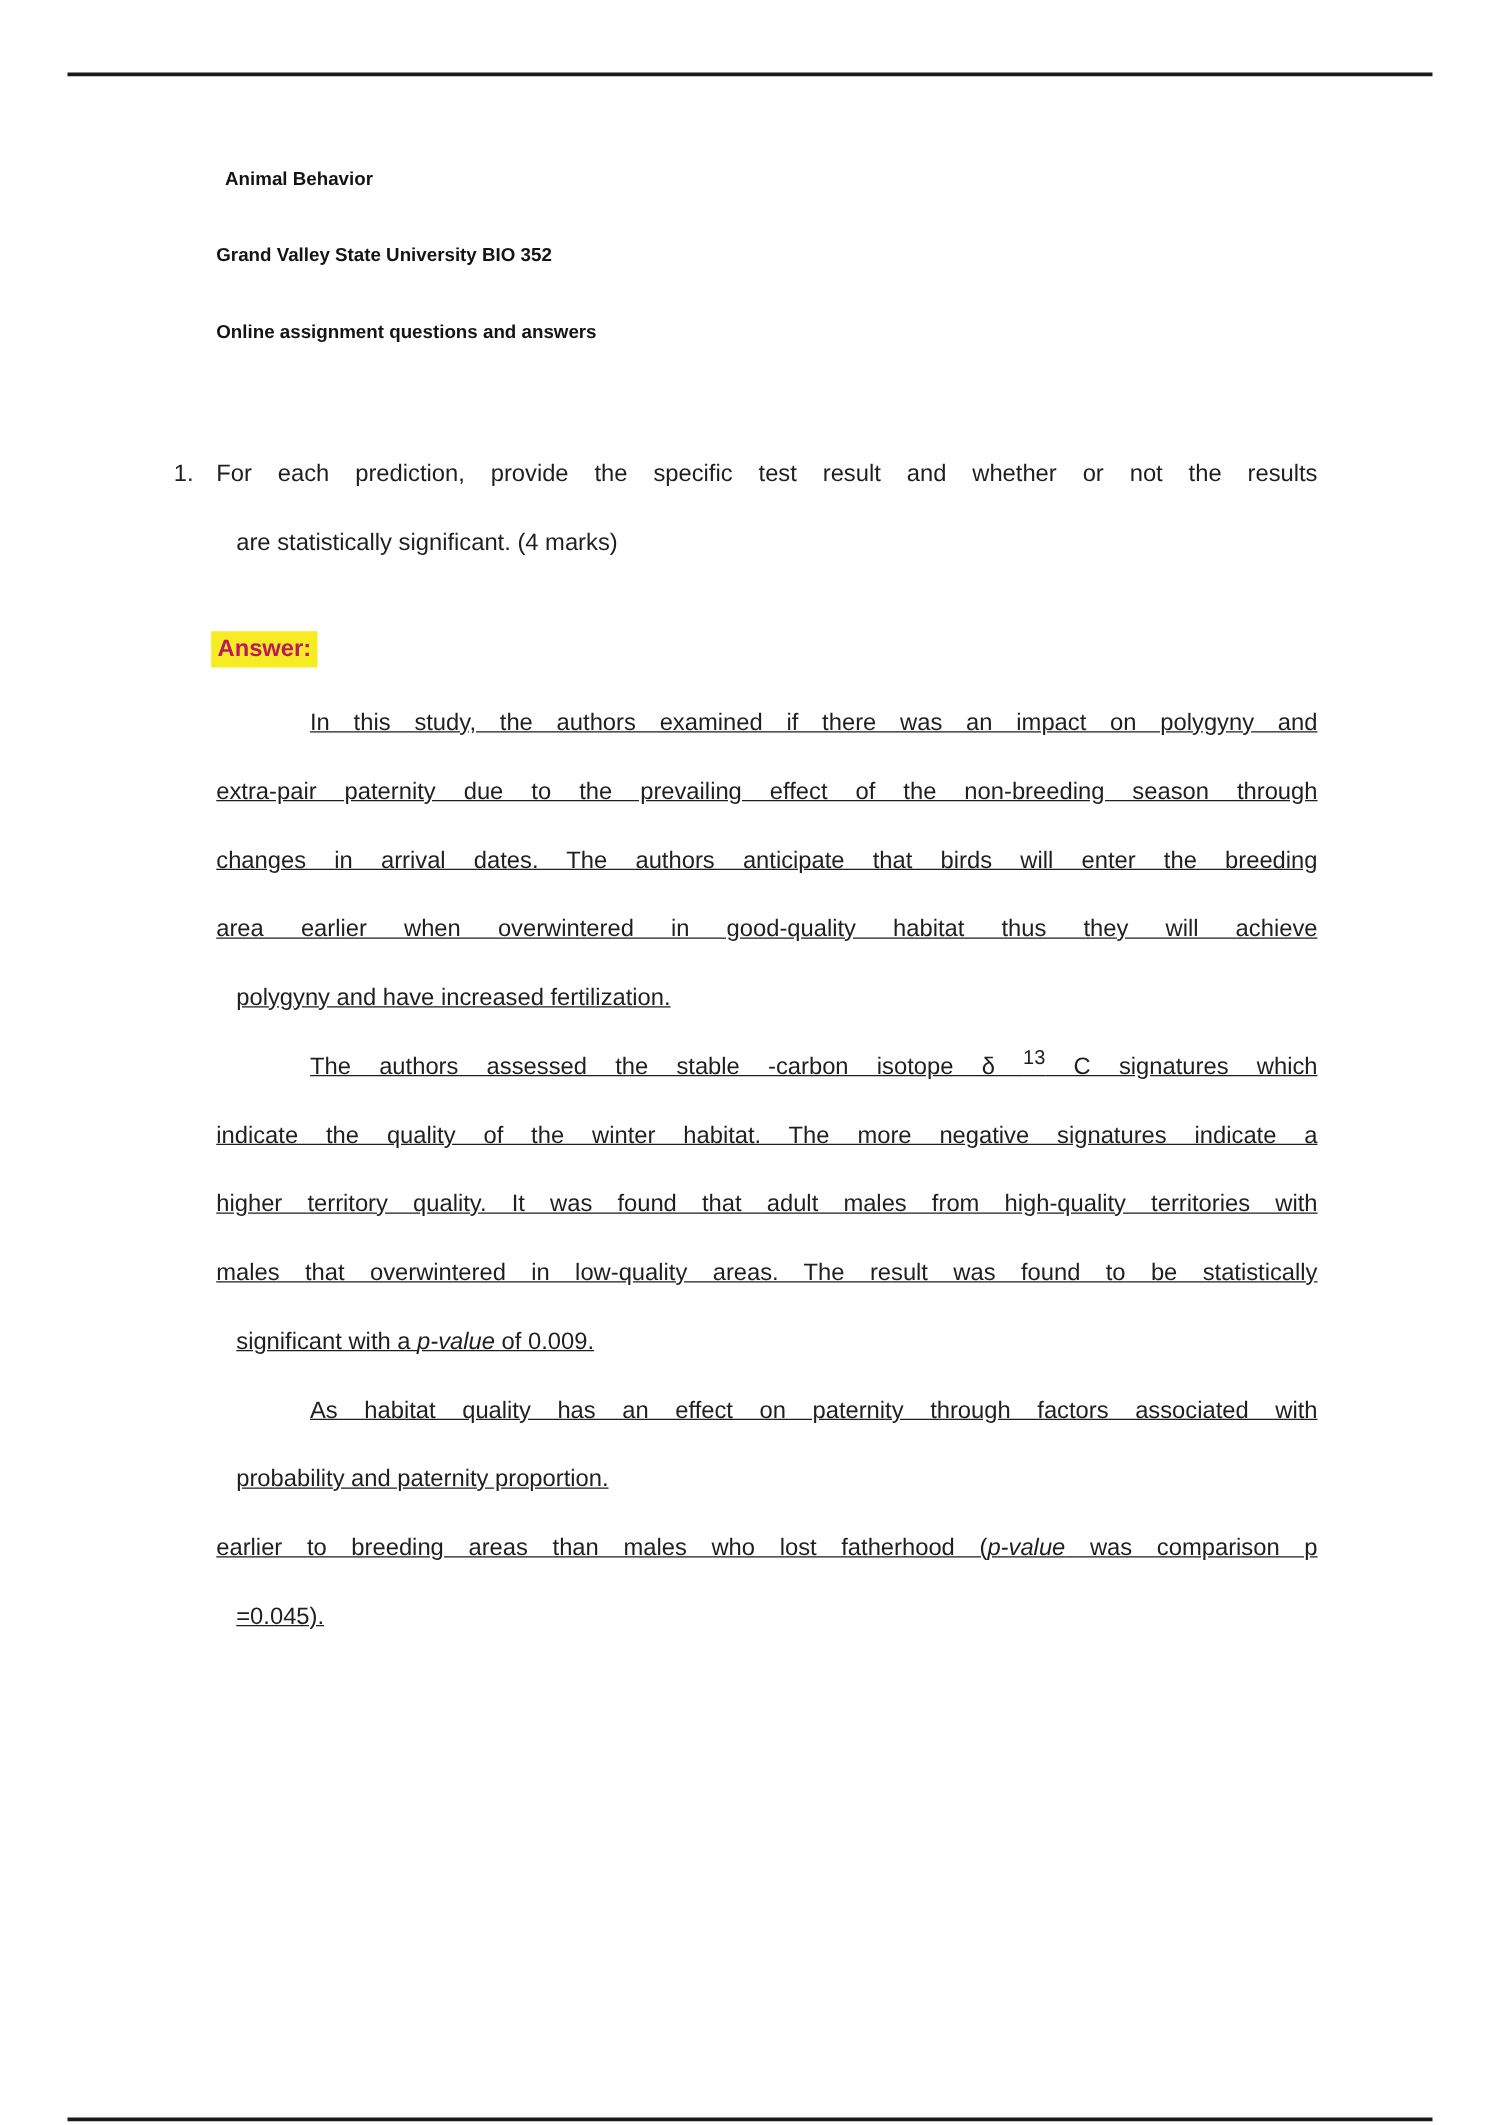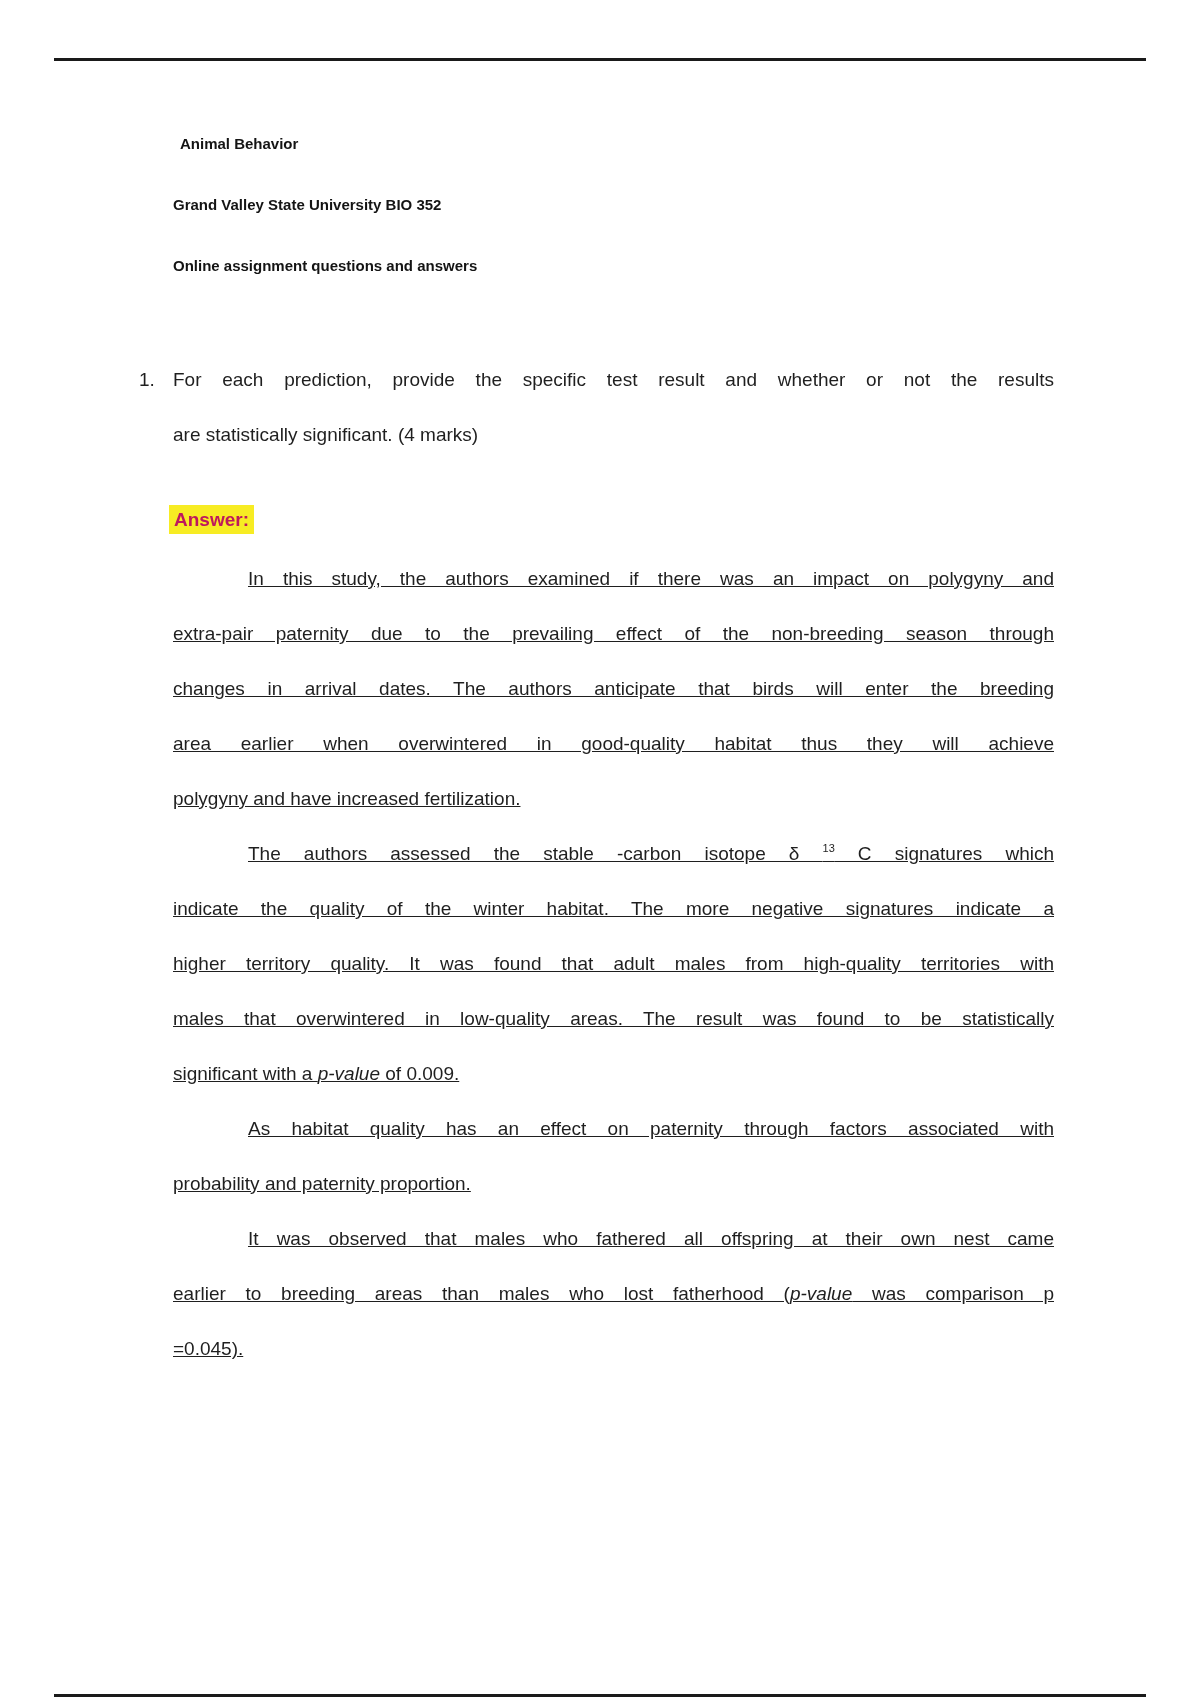--- a/index.html
+++ b/index.html
@@ -54,25 +54,26 @@
 
   .tline {
     line-height:55px;
     text-align:justify;
     text-align-last:justify;
     white-space:normal;
   }
   .tline-last {
     text-align:left;
     text-align-last:left;
+    margin-left:16px;
   }
   .tline-indent { text-indent:75px; }
 
   .tline sup {
-    font-size:11px;
+    font-size:16px;
     line-height:0;
     position:relative;
     top:-1px;
     vertical-align:super;
   }
   .tline em { font-style:italic; }
 </style>
 </head>
 <body>
 
@@ -111,21 +112,20 @@
         <div class="tline"><span>indicate the quality of the winter habitat. The more negative signatures indicate a</span></div>
         <div class="tline"><span>higher territory quality. It was found that adult males from high-quality territories with</span></div>
         <div class="tline"><span>males that overwintered in low-quality areas. The result was found to be statistically</span></div>
         <div class="tline tline-last"><span>significant with a </span><em>p-value</em><span> of 0.009.</span></div>
       </div>
     <div>
         <div class="tline tline-indent"><span>As habitat quality has an effect on paternity through factors associated with</span></div>
         <div class="tline tline-last"><span>probability and paternity proportion.</span></div>
       </div>
     <div>
-        <div class="tline tline-indent"><span>It was observed that males who fathered all offspring at their own nest came</span></div>
         <div class="tline"><span>earlier to breeding areas than males who lost fatherhood (</span><em>p-value</em><span> was comparison p</span></div>
         <div class="tline tline-last"><span>=0.045).</span></div>
       </div>
   </div>
 
   <div class="rule rule-bottom"></div>
 
 </div>
 
 </body></html>

